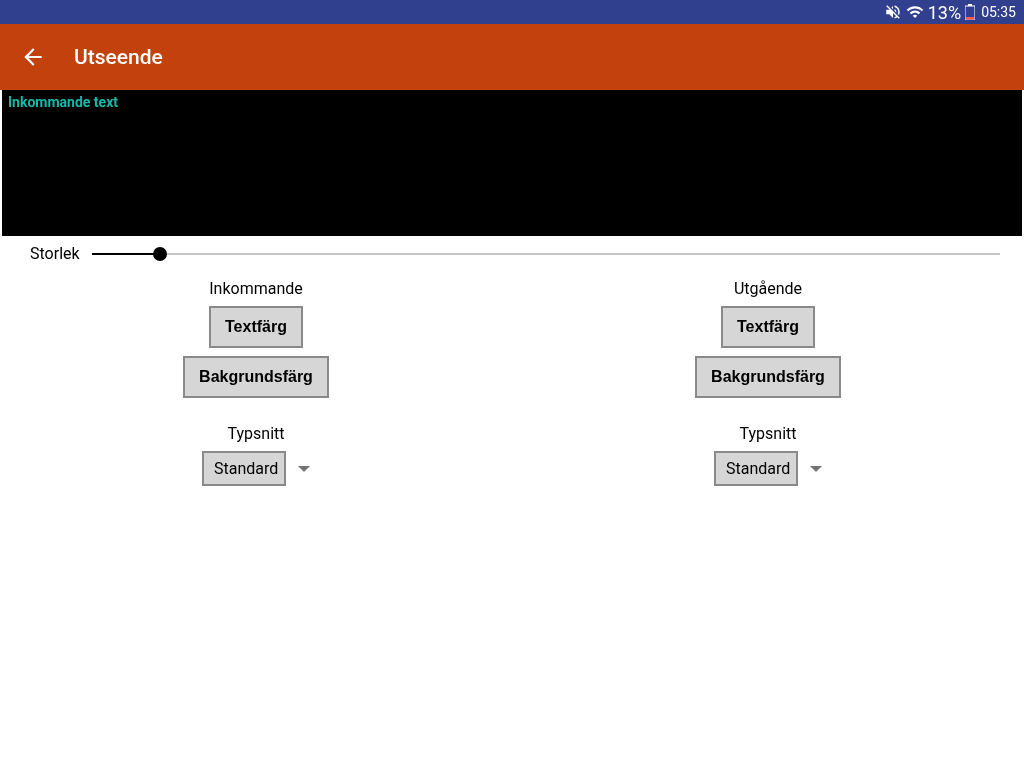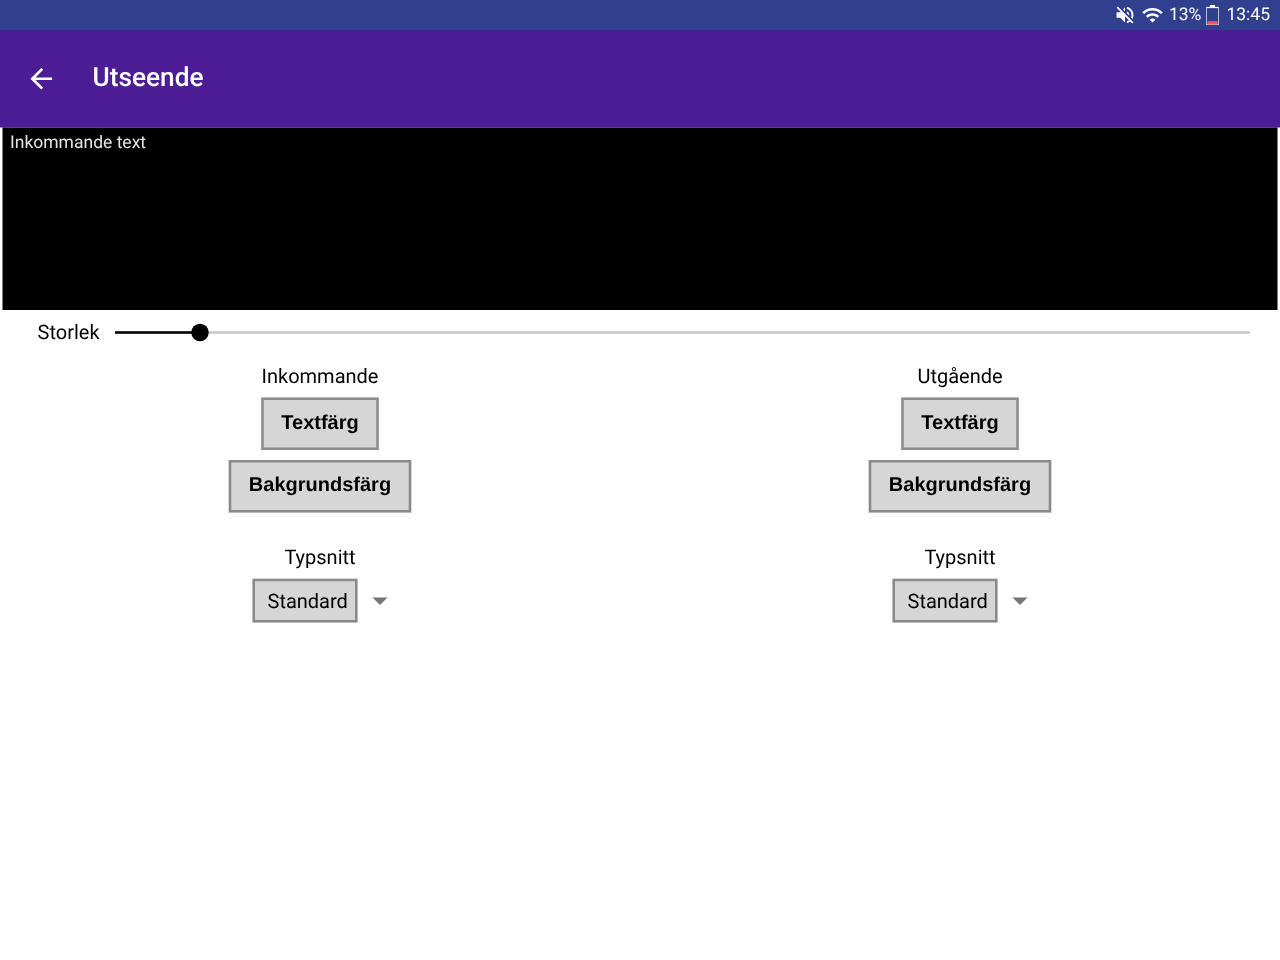--- a/index.html
+++ b/index.html
@@ -13,43 +13,44 @@
     justify-content: flex-end;
     align-items: center;
     padding: 0 8px;
     font-size: 14px;
     gap: 4px;
   }
   .status-bar .icon { display: inline-flex; align-items: center; }
   .status-bar svg { fill: #fff; }
   
   .app-bar {
-    height: 78px;
-    background: #4c1d95;
+    height: 66px;
+    background: #c2410c;
     display: flex;
     align-items: center;
     padding: 0 20px;
     gap: 28px;
   }
   .app-bar .back { color: #fff; display: flex; align-items: center; cursor: pointer; }
   .app-bar .title { color: #fff; font-size: 21px; font-weight: 500; }
   
   .preview-row {
     display: flex;
     gap: 6px;
     padding: 0 2px;
   }
   .preview-box {
     flex: 1;
     height: 146px;
     background: #000;
-    color: #e5e5e5;
+    color: #14b8a6;
     font-size: 14px;
     padding: 4px 6px;
     position: relative;
+    font-weight: bold;
   }
   .preview-box.right { text-align: right; }
   
   .slider-row {
     display: flex;
     align-items: center;
     padding: 8px 6px 6px 6px;
     gap: 6px;
   }
   .slider-label { font-size: 16px; color: #000; flex-shrink: 0; margin-left: 24px; }
@@ -121,21 +122,21 @@
     text-align: left;
     cursor: pointer;
   }
   .dropdown-arrow {
     width: 0; height: 0;
     border-left: 6px solid transparent;
     border-right: 6px solid transparent;
     border-top: 6px solid #757575;
     cursor: pointer;
   }
-  .battery-percent { font-size: 14px; }
+  .battery-percent { font-size: 18px; }
   .clock { font-size: 14px; margin-left: 2px; }
 </style>
 </head>
 <body>
 
 <div class="status-bar">
   <span class="icon">
     <svg width="18" height="18" viewBox="0 0 24 24">
         <path d="M16.5 12c0-1.77-1.02-3.29-2.5-4.03v2.21l2.45 2.45c.03-.2.05-.41.05-.63zm2.5 0c0 .94-.2 1.82-.54 2.64l1.51 1.51C20.63 14.91 21 13.5 21 12c0-4.28-2.99-7.86-7-8.77v2.06c2.89.86 5 3.54 5 6.71zM4.27 3L3 4.27 7.73 9H3v6h4l5 5v-6.73l4.25 4.25c-.67.52-1.42.93-2.25 1.18v2.06c1.38-.31 2.63-.95 3.69-1.81L19.73 21 21 19.73 4.27 3zM12 4L9.91 6.09 12 8.18V4z"></path>
       </svg>
@@ -146,21 +147,21 @@
       </svg>
   </span>
   <span class="battery-percent">13%</span>
   <span class="icon">
     <svg width="10" height="16" viewBox="0 0 10 16">
         <rect x="3" y="0" width="4" height="2" fill="#fff"></rect>
         <rect x="0" y="2" width="10" height="14" fill="none" stroke="#fff" stroke-width="1"></rect>
         <rect x="1" y="13" width="8" height="2.5" fill="#ff5555"></rect>
       </svg>
   </span>
-  <span class="clock">13:45</span>
+  <span class="clock">05:35</span>
 </div>
 
 <div class="app-bar">
   <span class="back">
     <svg width="26" height="26" viewBox="0 0 24 24" fill="#fff">
         <path d="M20 11H7.83l5.59-5.59L12 4l-8 8 8 8 1.41-1.41L7.83 13H20v-2z"></path>
       </svg>
   </span>
   <span class="title">Utseende</span>
 </div>

